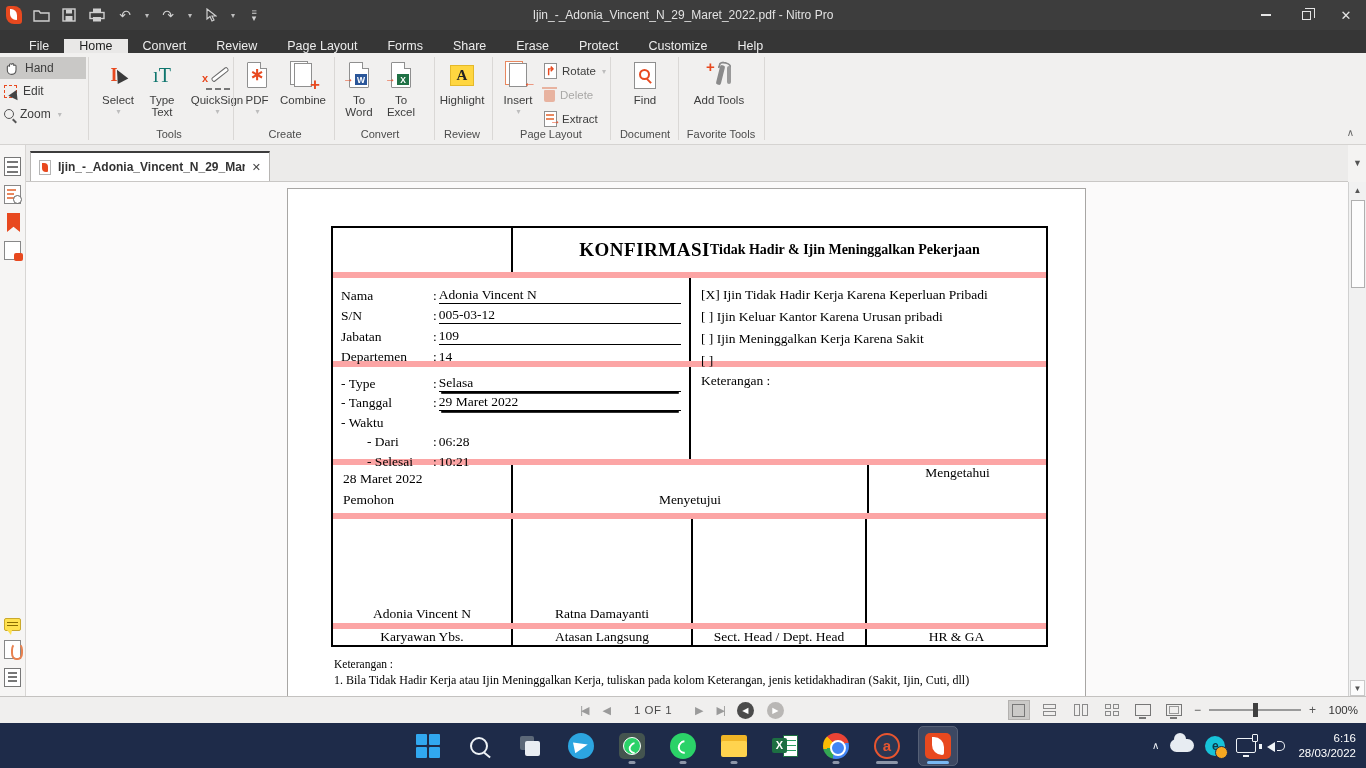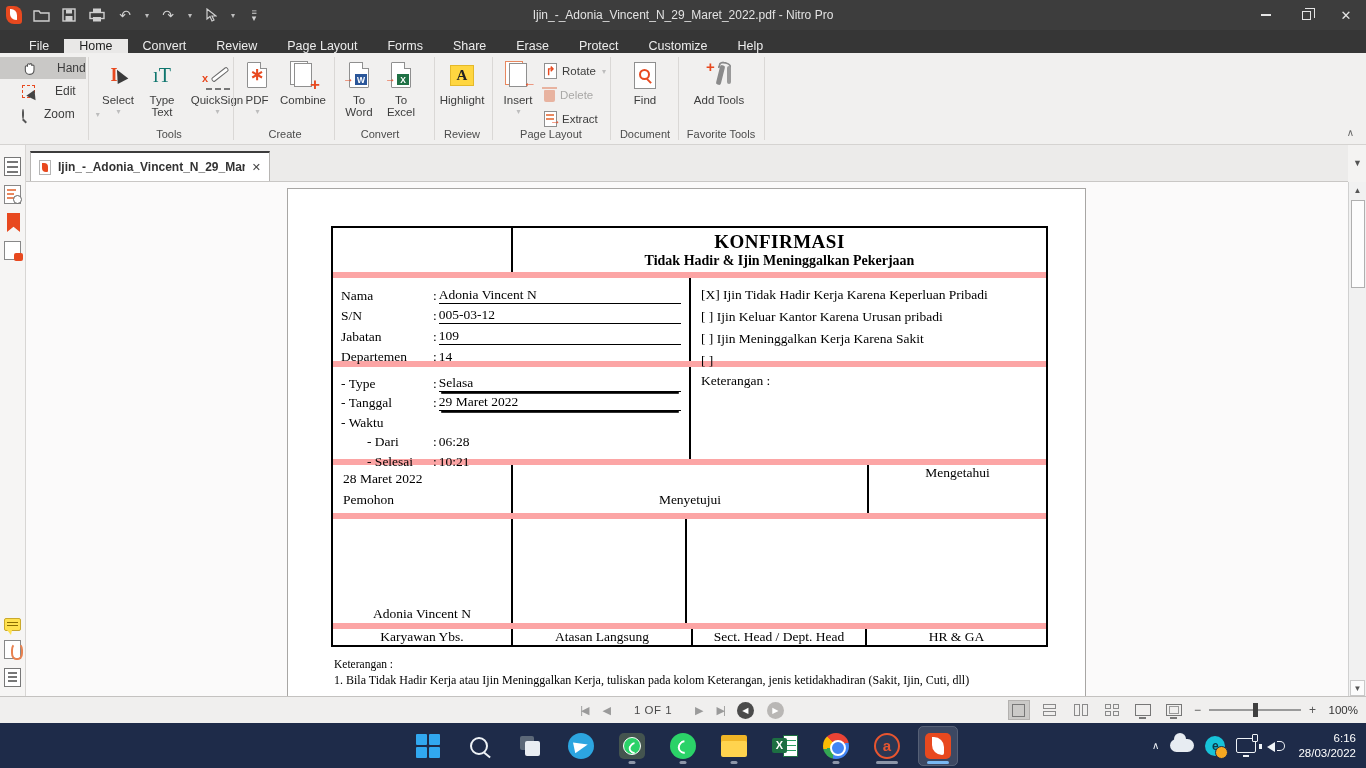--- a/index.html
+++ b/index.html
@@ -24,21 +24,21 @@
 
   
   .menubar{position:absolute;left:0;top:30px;width:100%;height:23px;background:#363636;display:flex;align-items:flex-end;padding-left:14px}
   .menu-item{display:flex;align-items:center;padding:0 15px;color:#ececec;font-size:12.5px}
   .menu-item.active{background:#e9e8e7;color:#1e1e1e}
 
   
   .ribbon{position:absolute;left:0;top:53px;width:100%;height:92px;background:#f1f0ef;border-bottom:1px solid #d5d3d1;color:#3d3d3d}
   .vsep{position:absolute;top:4px;bottom:4px;width:1px;background:#dad8d6}
   .leftpanel{position:absolute;left:0;top:4px;width:86px}
-  .ltool{display:flex;align-items:center;gap:20px;height:22px;padding-left:22px;font-size:12px;margin-bottom:1px}
+  .ltool{display:flex;align-items:center;gap:6px;height:22px;padding-left:4px;font-size:12px;margin-bottom:1px}
   .ltool.selected{background:#c9c8c6}
   .group-label{position:absolute;bottom:4px;font-size:11px;color:#4c4c4c;text-align:center}
   .rbtn{position:absolute;top:6px;display:flex;flex-direction:column;align-items:center;font-size:11.5px;line-height:12px;text-align:center}
   .rbtn .ric{height:32px;display:flex;align-items:center;justify-content:center;margin-bottom:3px}
   .smallbtn{position:absolute;display:flex;align-items:center;gap:5px;font-size:11.5px}
   .smallbtn.disabled{color:#a9a8a6}
   
   .docico{position:relative;width:20px;height:26px;border:1px solid #8f8f8f;background:#fff;border-radius:1px}
   .docico .fold{position:absolute;top:-1px;right:-1px;width:7px;height:7px;background:#f1f0ef;border-left:1px solid #8f8f8f;border-bottom:1px solid #8f8f8f}
   .docico .g{position:absolute;inset:0;display:flex;align-items:center;justify-content:center}
@@ -122,21 +122,21 @@
   .frow + .frow{border-top:6px solid #fca5a5}
   .fcell{position:relative}
   .fcell + .fcell{border-left:2px solid #000}
   .r-head{height:44px}
   .r-info{height:89px}
   .r-sched{height:98px}
   .r-approve{height:54px}
   .r-sign{height:110px}
   .r-role{height:22px}
   .c-blank{width:178px}
-  .c-title{flex:1;display:flex;flex-direction:column;align-items:center;justify-content:center}
+  .c-title{flex:1;display:flex;flex-direction:row;align-items:center;justify-content:center}
   .form-title{font-size:19px;font-weight:bold;letter-spacing:.5px}
   .form-subtitle{font-size:14px;font-weight:bold}
   .c-fields{width:356px;padding:5px 8px 0 8px}
   .c-opts{flex:1;padding:6px 8px 0 10px}
   .fline{display:flex;align-items:flex-end;height:20.5px}
   .flabel{width:92px;flex:none}
   .fcolon{flex:none;padding-right:2px}
   .fval{flex:1}
   .fval.u{border-bottom:1.5px solid #000}
   .fval.dbl{border-bottom:1.5px solid #000;box-shadow:0 4px 0 -2.2px #000}
@@ -590,20 +590,23 @@
             </div>
             <div class="fcell c-appr3">
               <span>Mengetahui</span>
             </div>
           </div>
 
           <div class="frow r-sign">
             <div class="fcell c-sig1 sigbox">
               <span>Adonia Vincent N</span>
             </div>
+            <div class="fcell c-sig2 sigbox">
+              <span>Ratna Damayanti</span>
+            </div>
             <div class="fcell c-sig3 sigbox"></div>
             <div class="fcell c-sig4 sigbox"></div>
           </div>
 
           <div class="frow r-role">
             <div class="fcell c-sig1 rolecell">
                 <span>Karyawan Ybs.</span>
               </div>
             <div class="fcell c-sig2 rolecell">
                 <span>Atasan Langsung</span>

